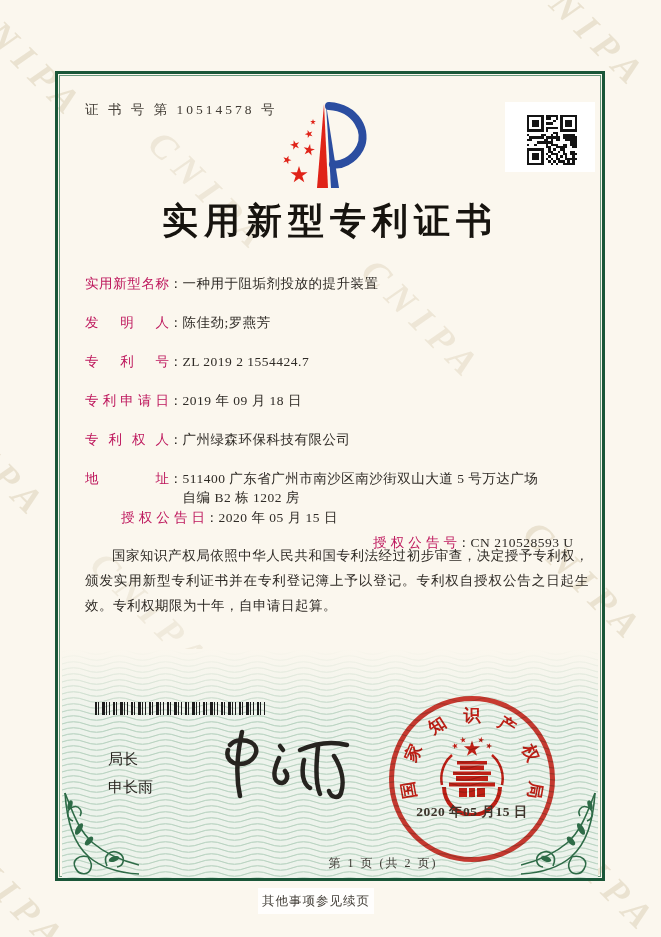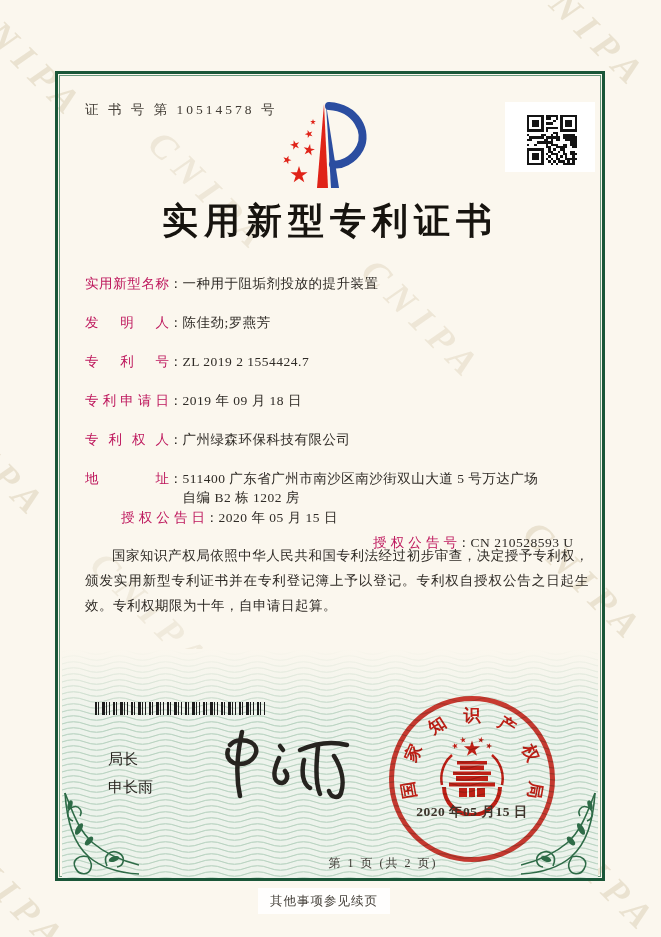--- a/index.html
+++ b/index.html
@@ -111,21 +111,21 @@
   .seal-date {
     position:absolute; left:50%; top:50%; transform:translate(-50%,24px);
     white-space:nowrap; font-size:13.5px; letter-spacing:0.5px; color:#463931; font-weight:600;
   }
 
   .page-indicator {
     position:absolute; left:55px; top:855px; width:656px; z-index:2;
     text-align:center; font-size:12px; letter-spacing:2px; color:#3c3832;
   }
   .footer-note-box {
-    position:absolute; left:258px; top:888px; width:132px; height:26px; z-index:2;
+    position:absolute; left:258px; top:888px; width:116px; height:26px; z-index:2;
     background:rgba(255,255,255,0.85); display:flex; align-items:center; justify-content:center;
   }
   .footer-note { font-size:12.5px; letter-spacing:1px; color:#45403a; }
 </style>
 </head>
 <body>
 
 <span class="wm wm1">CNIPA</span>
 <span class="wm wm2">CNIPA</span>
 <span class="wm wm3">CNIPA</span>

